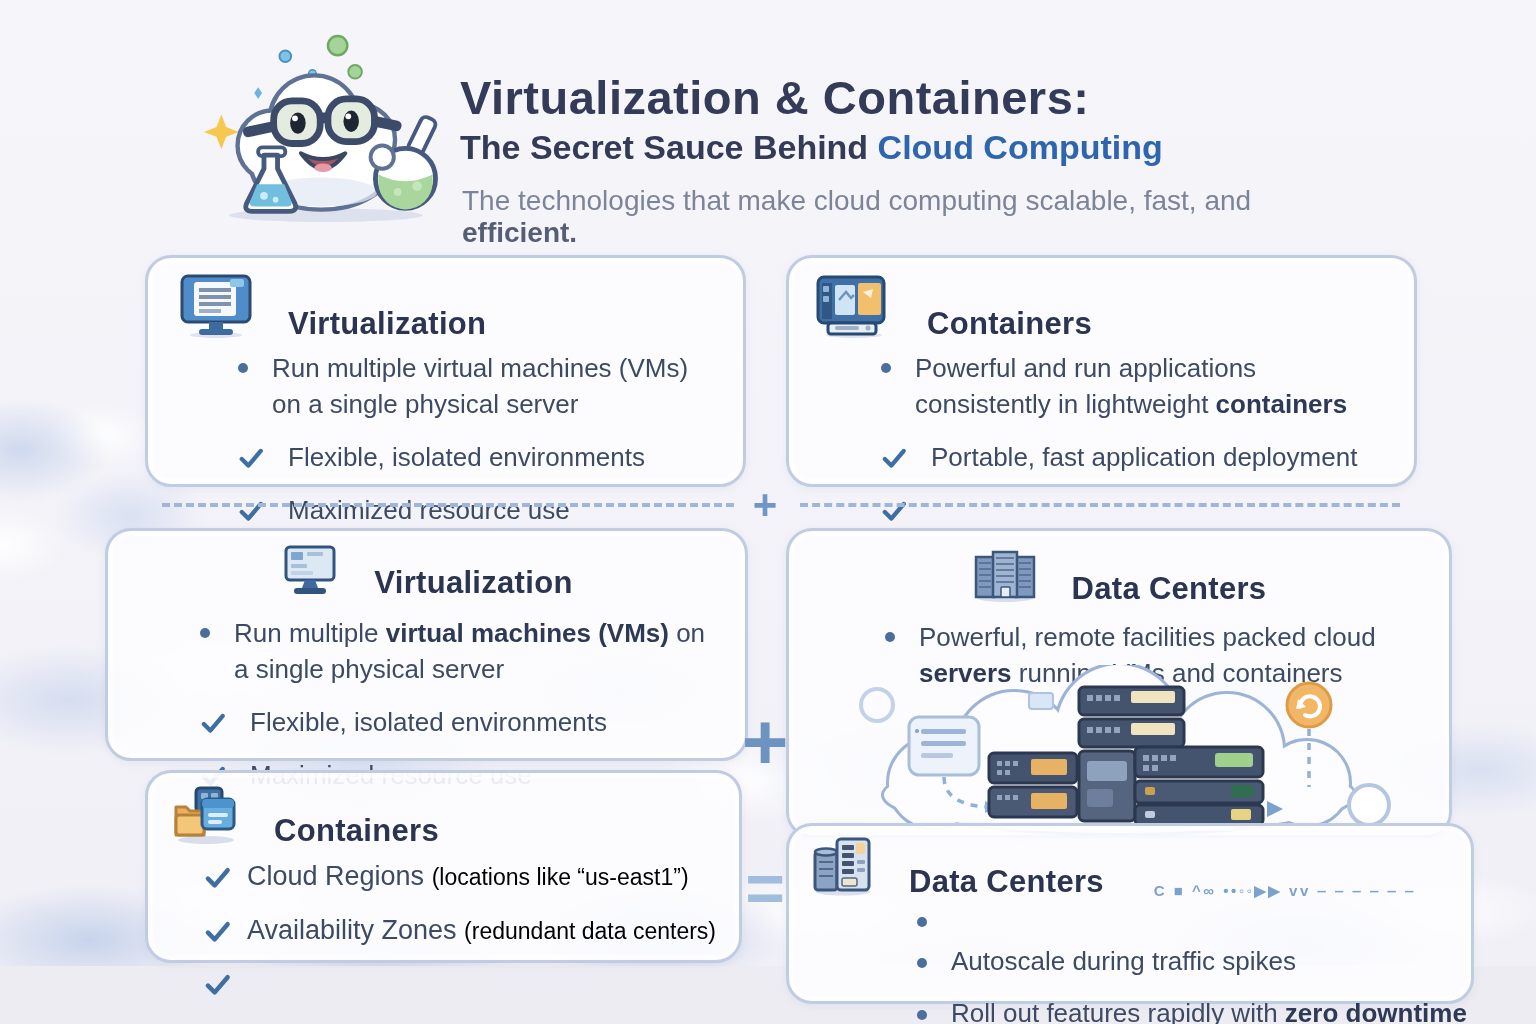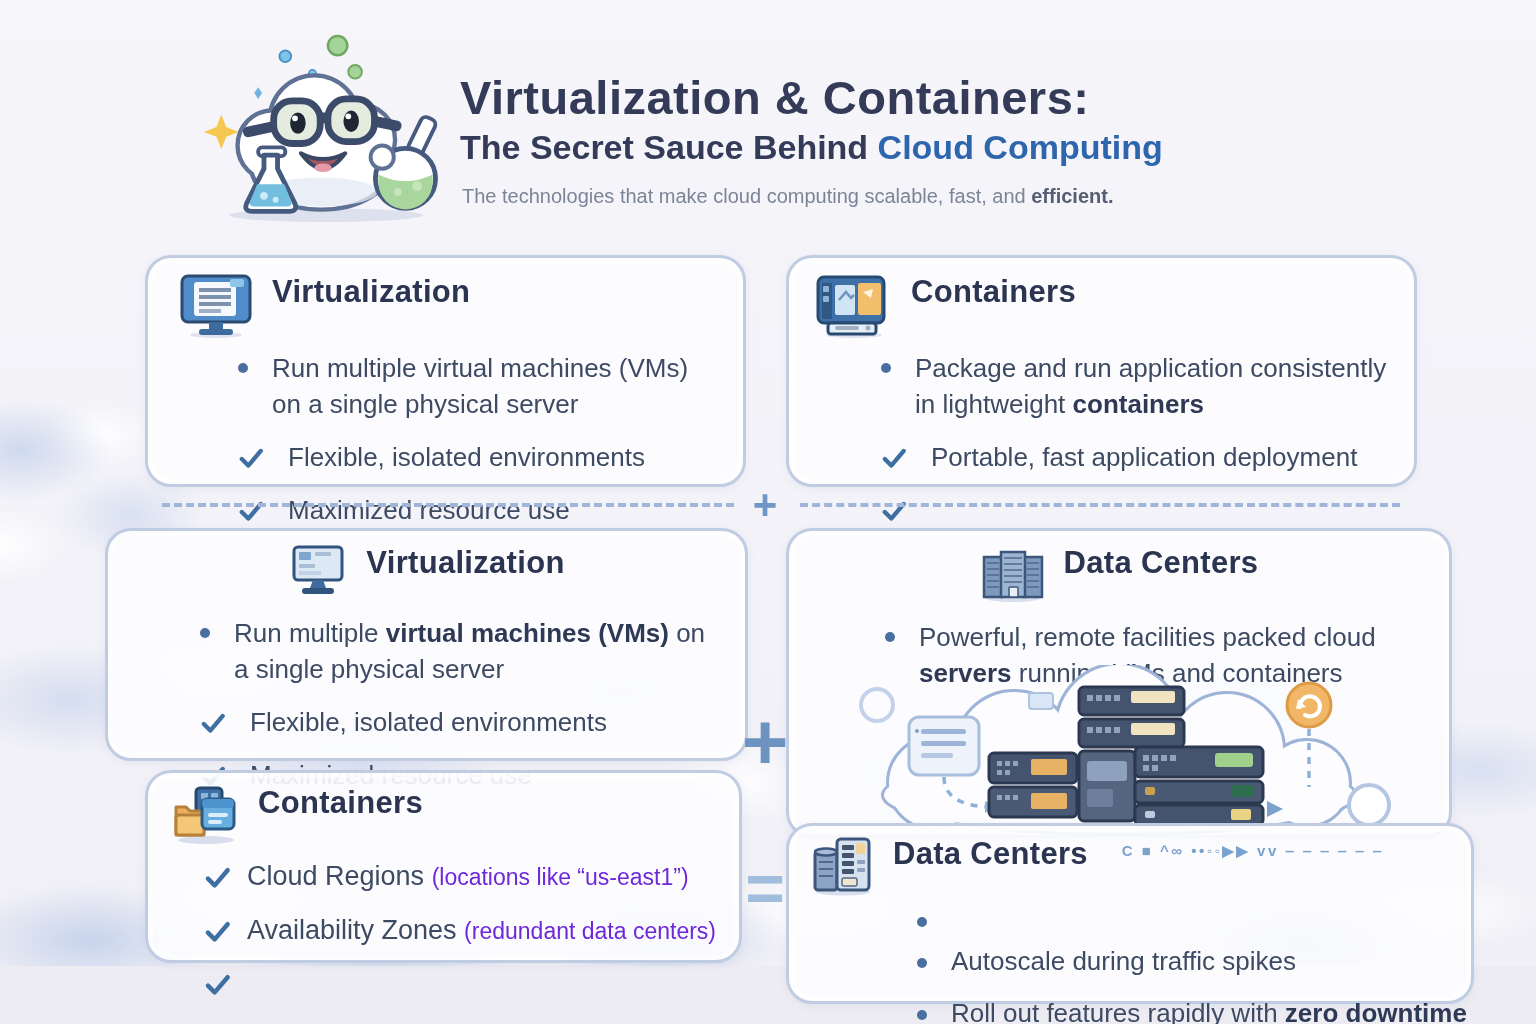--- a/index.html
+++ b/index.html
@@ -33,35 +33,35 @@
     radial-gradient(ellipse 150px 55px at 240px 60px, rgba(255,255,255,.95), transparent 70%),
     radial-gradient(ellipse 170px 60px at 820px 70px, rgba(255,255,255,.95), transparent 70%),
     radial-gradient(ellipse 160px 55px at 1440px 70px, rgba(255,255,255,.9), transparent 70%);}
   #bottom-band{left:0;top:966px;width:1536px;height:58px;background:#edecf2;}
   
   #header{position:absolute;left:0;top:0;width:1266px;height:240px;z-index:2;}
   #mascot{position:absolute;left:200px;top:30px;}
   #page-title{position:absolute;left:460px;top:70px;font-size:47px;font-weight:bold;color:#333b58;letter-spacing:.5px;}
   #page-subtitle{position:absolute;left:460px;top:128px;font-size:34px;font-weight:bold;color:#333b58;}
   #page-subtitle .hl{color:#2e66ad;}
-  #page-tagline{position:absolute;left:462px;top:185px;font-size:20px;color:#7c8498;}
+  #page-tagline{position:absolute;left:462px;top:185px;font-size:28px;color:#7c8498;}
   #page-tagline .em{color:#555e74;font-weight:bold;}
   
   .card{position:absolute;box-sizing:border-box;background:rgba(253,253,255,.9);
     border:3px solid #bfcce2;border-radius:26px;z-index:2;
     box-shadow:0 2px 8px rgba(120,140,180,.10), inset 0 0 0 5px rgba(255,255,255,.6);}
-  .card-header{display:flex;align-items:flex-start;gap:18px;}
+  .card-header{display:flex;align-items:flex-end;gap:34px;}
   .card-header.centered{justify-content:center;}
   .card-title{font-size:31px;font-weight:bold;color:#2b3450;letter-spacing:.3px;}
   .item{display:flex;align-items:flex-start;gap:24px;color:#3d4a63;font-size:26px;line-height:1.4;}
   .item .txt b{color:#2e3a55;}
   .dot{flex:0 0 auto;width:10px;height:10px;border-radius:50%;background:#4a6e9e;margin-top:13px;}
   .check{flex:0 0 auto;margin-top:5px;}
   .nowrap{white-space:nowrap;}
-  .paren{font-size:23px;color:#6d28d9;text-align:center;}
+  .paren{font-size:23px;color:#000000;text-align:center;}
   #card-vt{left:145px;top:255px;width:601px;height:232px;padding:16px 26px;}
   #card-vt .card-header{margin-left:4px;}
   #card-vt .items{margin:8px 0 0 64px;}
   #card-vt .bullet-txt{width:475px;}
   #card-ct{left:786px;top:255px;width:631px;height:232px;padding:16px 26px;}
   #card-ct .items{margin:8px 0 0 66px;}
   #card-ct .bullet-txt{width:490px;}
   .gap-sm{margin-top:12px;}
   .gap-md{margin-top:16px;text-align:center;}
   
@@ -210,21 +210,21 @@
         <rect x="13" y="49" width="48" height="11" rx="3" fill="#e8eef6" stroke="#274a72" stroke-width="3"></rect>
         <rect x="20" y="52" width="24" height="4" rx="2" fill="#9fb0c6"></rect>
           <circle cx="53" cy="54" r="2.5" fill="#9fb0c6"></circle>
       </svg>
     </span>
     <span class="card-title">Containers</span>
   </div>
   <div class="items">
     <div class="item">
       <span class="dot"></span>
-      <span class="txt bullet-txt"><span>Package and run application consistently in lightweight </span><b>containers</b><span></span></span>
+      <span class="txt bullet-txt"><span>Powerful and run applications consistently in lightweight </span><b>containers</b><span></span></span>
     </div>
     <div class="item gap-md">
       <span class="check"><svg width="26" height="26" viewBox="0 0 24 24">
             <path d="M3.5 13 L9.5 19 L21 5.5" stroke="#3e6fa3" stroke-width="4" fill="none" stroke-linecap="round" stroke-linejoin="round"></path>
           </svg></span>
       <span class="txt nowrap">Portable, fast application deployment</span>
     </div>
     <div class="item gap-sm">
       <span class="check"><svg width="26" height="26" viewBox="0 0 24 24">
             <path d="M3.5 13 L9.5 19 L21 5.5" stroke="#3e6fa3" stroke-width="4" fill="none" stroke-linecap="round" stroke-linejoin="round"></path>

